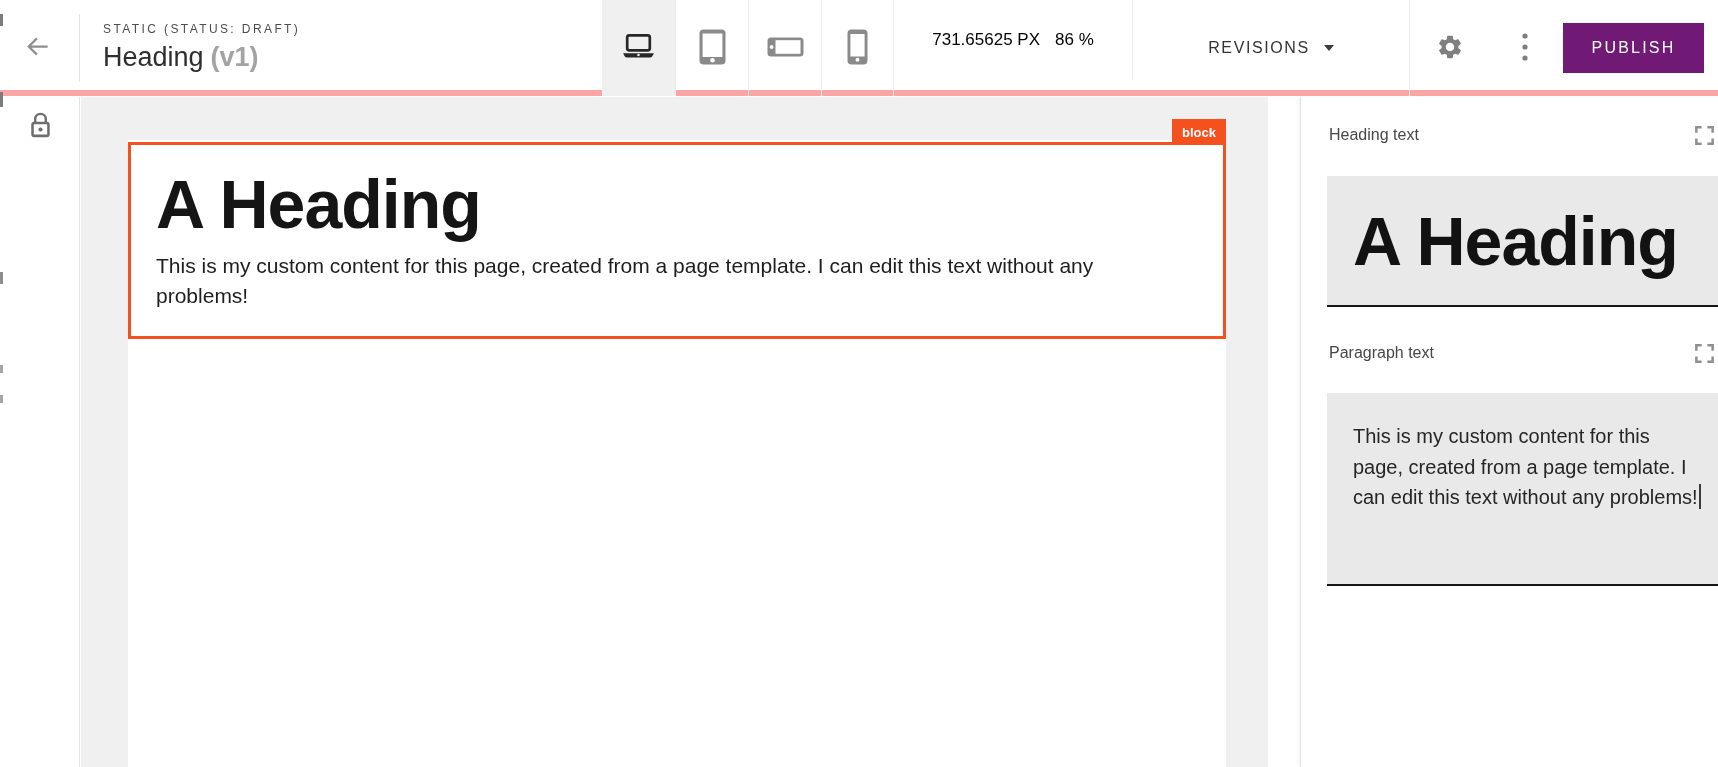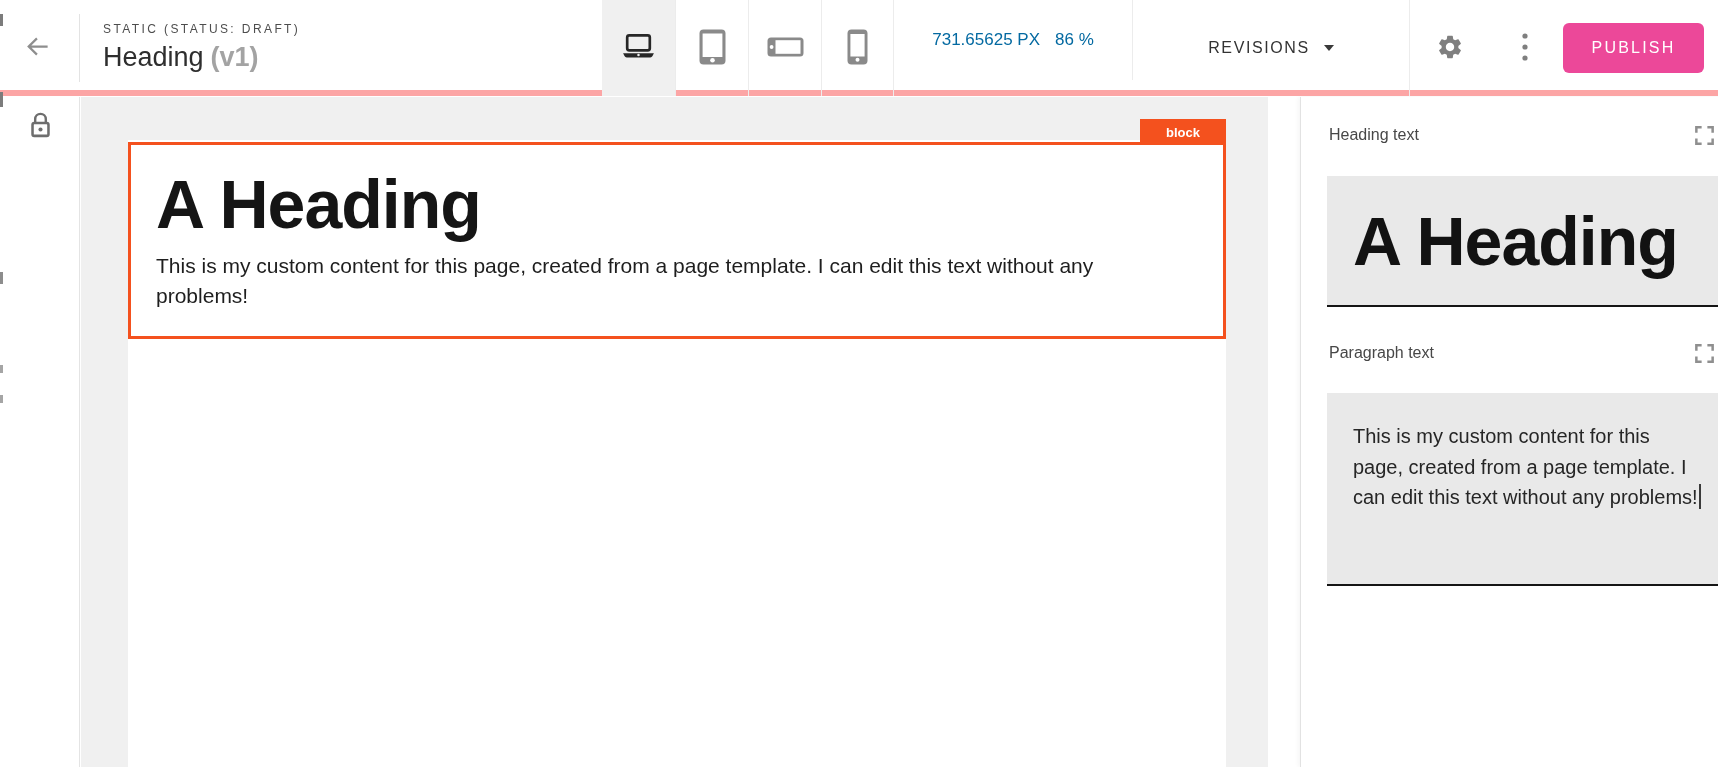--- a/index.html
+++ b/index.html
@@ -26,48 +26,48 @@
   .device-group { position:absolute; left:602px; top:0; height:96px; display:flex; }
   .dev-btn { width:73px; height:96px; display:flex; align-items:center; justify-content:center;
              background:none; border:none; color:#8a8a8a; cursor:pointer; }
   .dev-btn + .dev-btn { border-left:1px solid #ececec; }
   .dev-btn.active { background:#f0f0f0; color:#272727; }
   .dev-btn:first-child { border-left:none; }
   .dev-btn:last-child { border-right:1px solid #ececec; }
 
   .viewport-cell { position:absolute; left:894px; top:0; width:239px; height:80px;
                    display:flex; align-items:center; justify-content:center; gap:15px;
-                   border-right:1px solid #ececec; font-size:17px; color:#0369a1; }
+                   border-right:1px solid #ececec; font-size:17px; color:#000000; }
   .revisions-cell { position:absolute; left:1133px; top:0; width:277px; height:96px;
                     display:flex; align-items:center; justify-content:center; gap:14px;
                     border-right:1px solid #ececec; background:none; cursor:pointer;
                     font-size:16px; letter-spacing:1.6px; color:#333; border-top:none; border-bottom:none; border-left:none; }
   .caret-down { width:0; height:0; border-left:5px solid transparent;
                 border-right:5px solid transparent; border-top:6px solid #3a3a3a; }
   .icon-btn { position:absolute; top:26px; width:44px; height:44px; background:none; border:none;
               display:flex; align-items:center; justify-content:center; cursor:pointer; color:#808080; }
   .gear-btn { left:1428px; }
   .kebab-btn { left:1503px; }
   .publish-btn { position:absolute; left:1563px; top:23px; width:141px; height:50px;
-                 background:#ec4899; color:#fff; border:none; border-radius:6px;
+                 background:#701a75; color:#fff; border:none; border-radius:0;
                  font-size:16px; letter-spacing:2.2px; cursor:pointer;
                  font-family:"Liberation Sans","DejaVu Sans",sans-serif; }
 
   
   .left-rail { position:absolute; left:0; top:97px; width:80px; bottom:0;
                background:#fff; border-right:1px solid #e4e4e4; z-index:2; }
   .lock-wrap { position:absolute; left:25px; top:13px; width:30px; height:34px;
                display:flex; align-items:center; justify-content:center; }
 
   
   .canvas { position:absolute; left:81px; top:97px; width:1187px; bottom:0; background:#f0f0f0; }
   .page { position:absolute; left:47px; top:43px; width:1098px; bottom:0; background:#fff; }
   .block { position:absolute; left:0; right:0; top:2px; height:197px;
            border:3px solid #f4511e; cursor:pointer; }
-  .block-tag { position:absolute; top:-26px; right:-3px; height:26px; padding:0 26px;
+  .block-tag { position:absolute; top:-26px; right:-3px; height:26px; padding:0 10px;
                background:#f4511e; color:#fff; font-size:13px; font-weight:600;
                display:flex; align-items:center;margin-left:8px; }
   .page-heading { margin:22px 0 0 25px; font-size:68px; line-height:74px; font-weight:700;
                   letter-spacing:-1px; color:#151515; }
   .page-paragraph { margin:10px 0 0 25px; font-size:21px; line-height:30px;
                     color:#1e1e1e; max-width:985px; }
 
   
   .sidebar { position:absolute; left:1300px; top:97px; width:450px; bottom:0;
              background:#fff; border-left:1px solid #e2e2e2;

